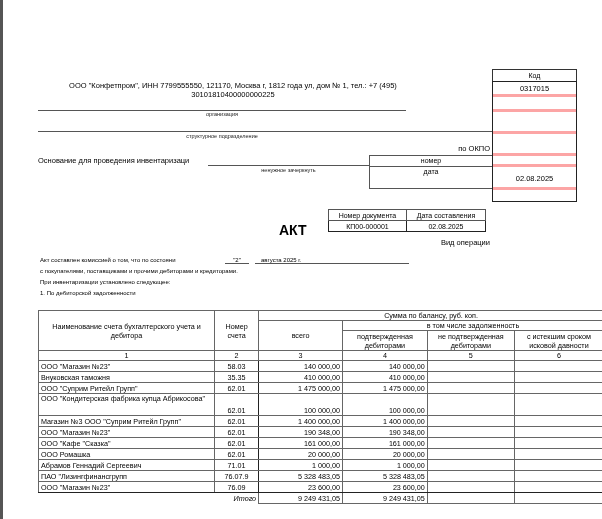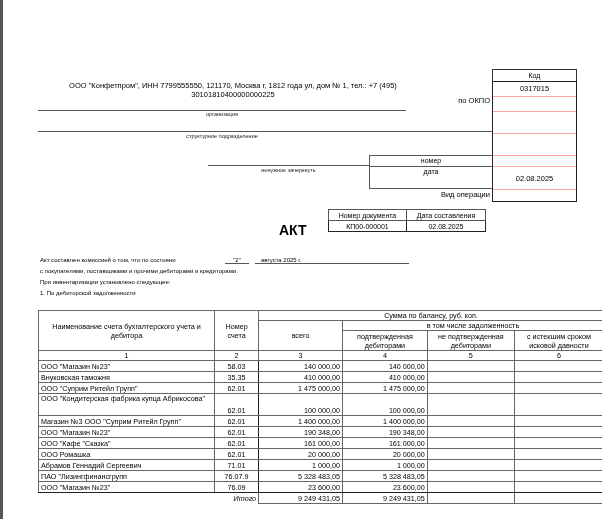--- a/index.html
+++ b/index.html
@@ -4,29 +4,29 @@
   <style>
     * { box-sizing: border-box; margin: 0; padding: 0; }
     html, body { width: 602px; height: 519px; background: #fff; overflow: hidden; }
     body { font-family: "Liberation Sans", sans-serif; color: #000; position: relative; }
     .page { position: absolute; left: 0; top: 0; width: 602px; height: 519px; border-left: 3px solid #555; background: #fff; }
     .abs { position: absolute; }
     .t7 { font-size: 7.5px; }
     .t6 { font-size: 6px; }
     .t5 { font-size: 5.5px; color: #222; }
     .center { text-align: center; }
-    .right { text-align: right; }
+    .right { text-align: right; margin-top: 48px; }
     .line { position: absolute; border-top: 1px solid #555; }
     .line-thick { position: absolute; border-top: 1.5px solid #555; }
 
     
     .codebox { position: absolute; left: 489px; top: 69px; width: 85px; }
     .codebox .hdr { height: 12px; border: 1px solid #333; border-bottom: none; font-size: 7px; text-align: center; line-height: 11px; }
     .codebox .body { border: 1.5px solid #222; }
-    .codebox .cell { border-bottom: 1px solid #fca5a5; font-size: 7.5px; text-align: center; }
+    .codebox .cell { border-bottom: 3px solid #fca5a5; font-size: 7.5px; text-align: center; }
     .codebox .cell:last-child { border-bottom: none; }
 
     .labelbox { position: absolute; left: 366px; top: 155px; width: 123px; height: 34px; border: 1px solid #555; border-right: none; }
     .labelbox .r1 { height: 11px; border-bottom: 1px solid #555; font-size: 7px; text-align: center; line-height: 10px; }
     .labelbox .r2 { font-size: 7px; text-align: center; line-height: 10px; }
 
     .docnum { position: absolute; left: 325px; top: 209px; width: 158px; border-collapse: collapse; font-size: 7px; }
     .docnum td { border: 1px solid #555; text-align: center; height: 11px; padding: 0 2px; }
     .docnum tr.val td { border-width: 1.5px; border-color: #222; }
 
@@ -53,20 +53,21 @@
     <div>30101810400000000225</div>
   </div>
   <div class="line-thick" style="left:35px; top:110px; width:368px;"></div>
   <div class="abs t5 center" style="left:35px; top:111px; width:368px;">организация</div>
 
   <div class="abs t7 right" style="left:420px; top:96px; width:67px;">по ОКПО</div>
 
   <div class="line" style="left:35px; top:131px; width:454px;"></div>
   <div class="abs t5 center" style="left:35px; top:133px; width:368px;">структурное подразделение</div>
 
+  <div class="abs t7" style="left:35px; top:156px;">Основание для проведения инвентаризаци</div>
   <div class="line" style="left:205px; top:165px; width:161px;"></div>
   <div class="abs t5 center" style="left:205px; top:167px; width:161px;">ненужное зачеркнуть</div>
 
   <div class="labelbox">
     <div class="r1">номер</div>
     <div class="r2">дата</div>
   </div>
   <div class="abs t7 right" style="left:400px; top:190px; width:87px;">Вид операции</div>
 
   <div class="codebox">

